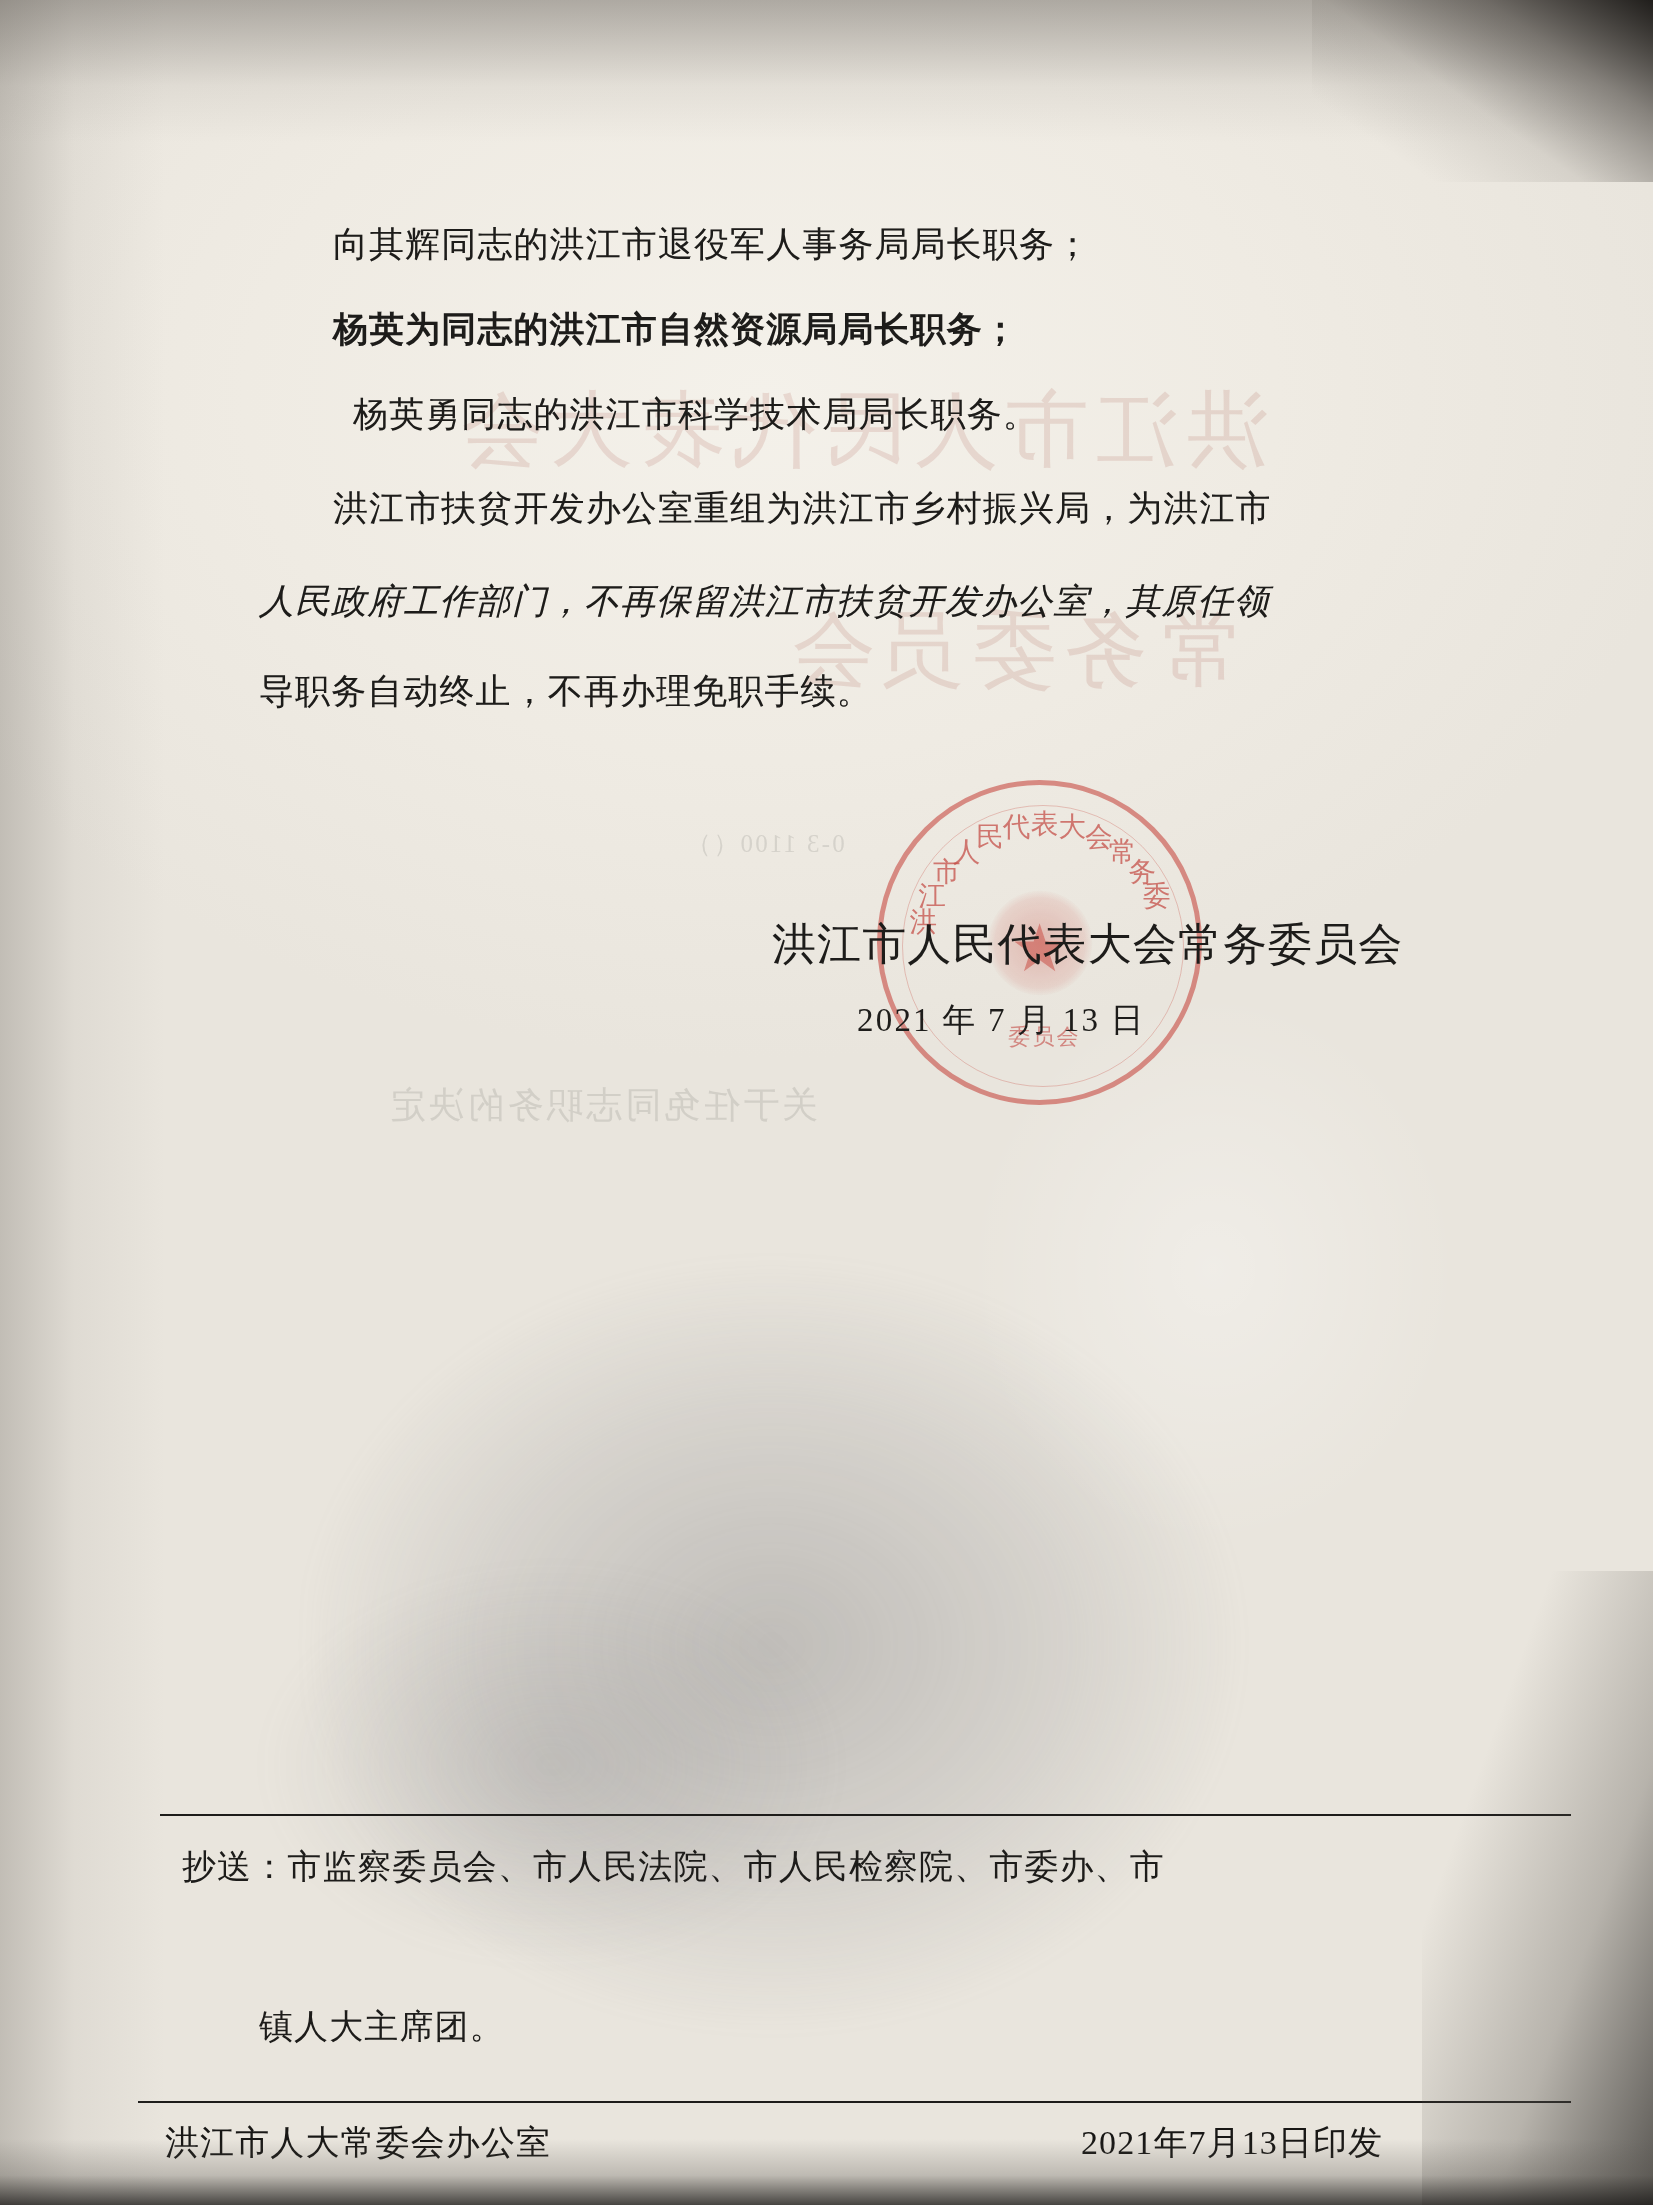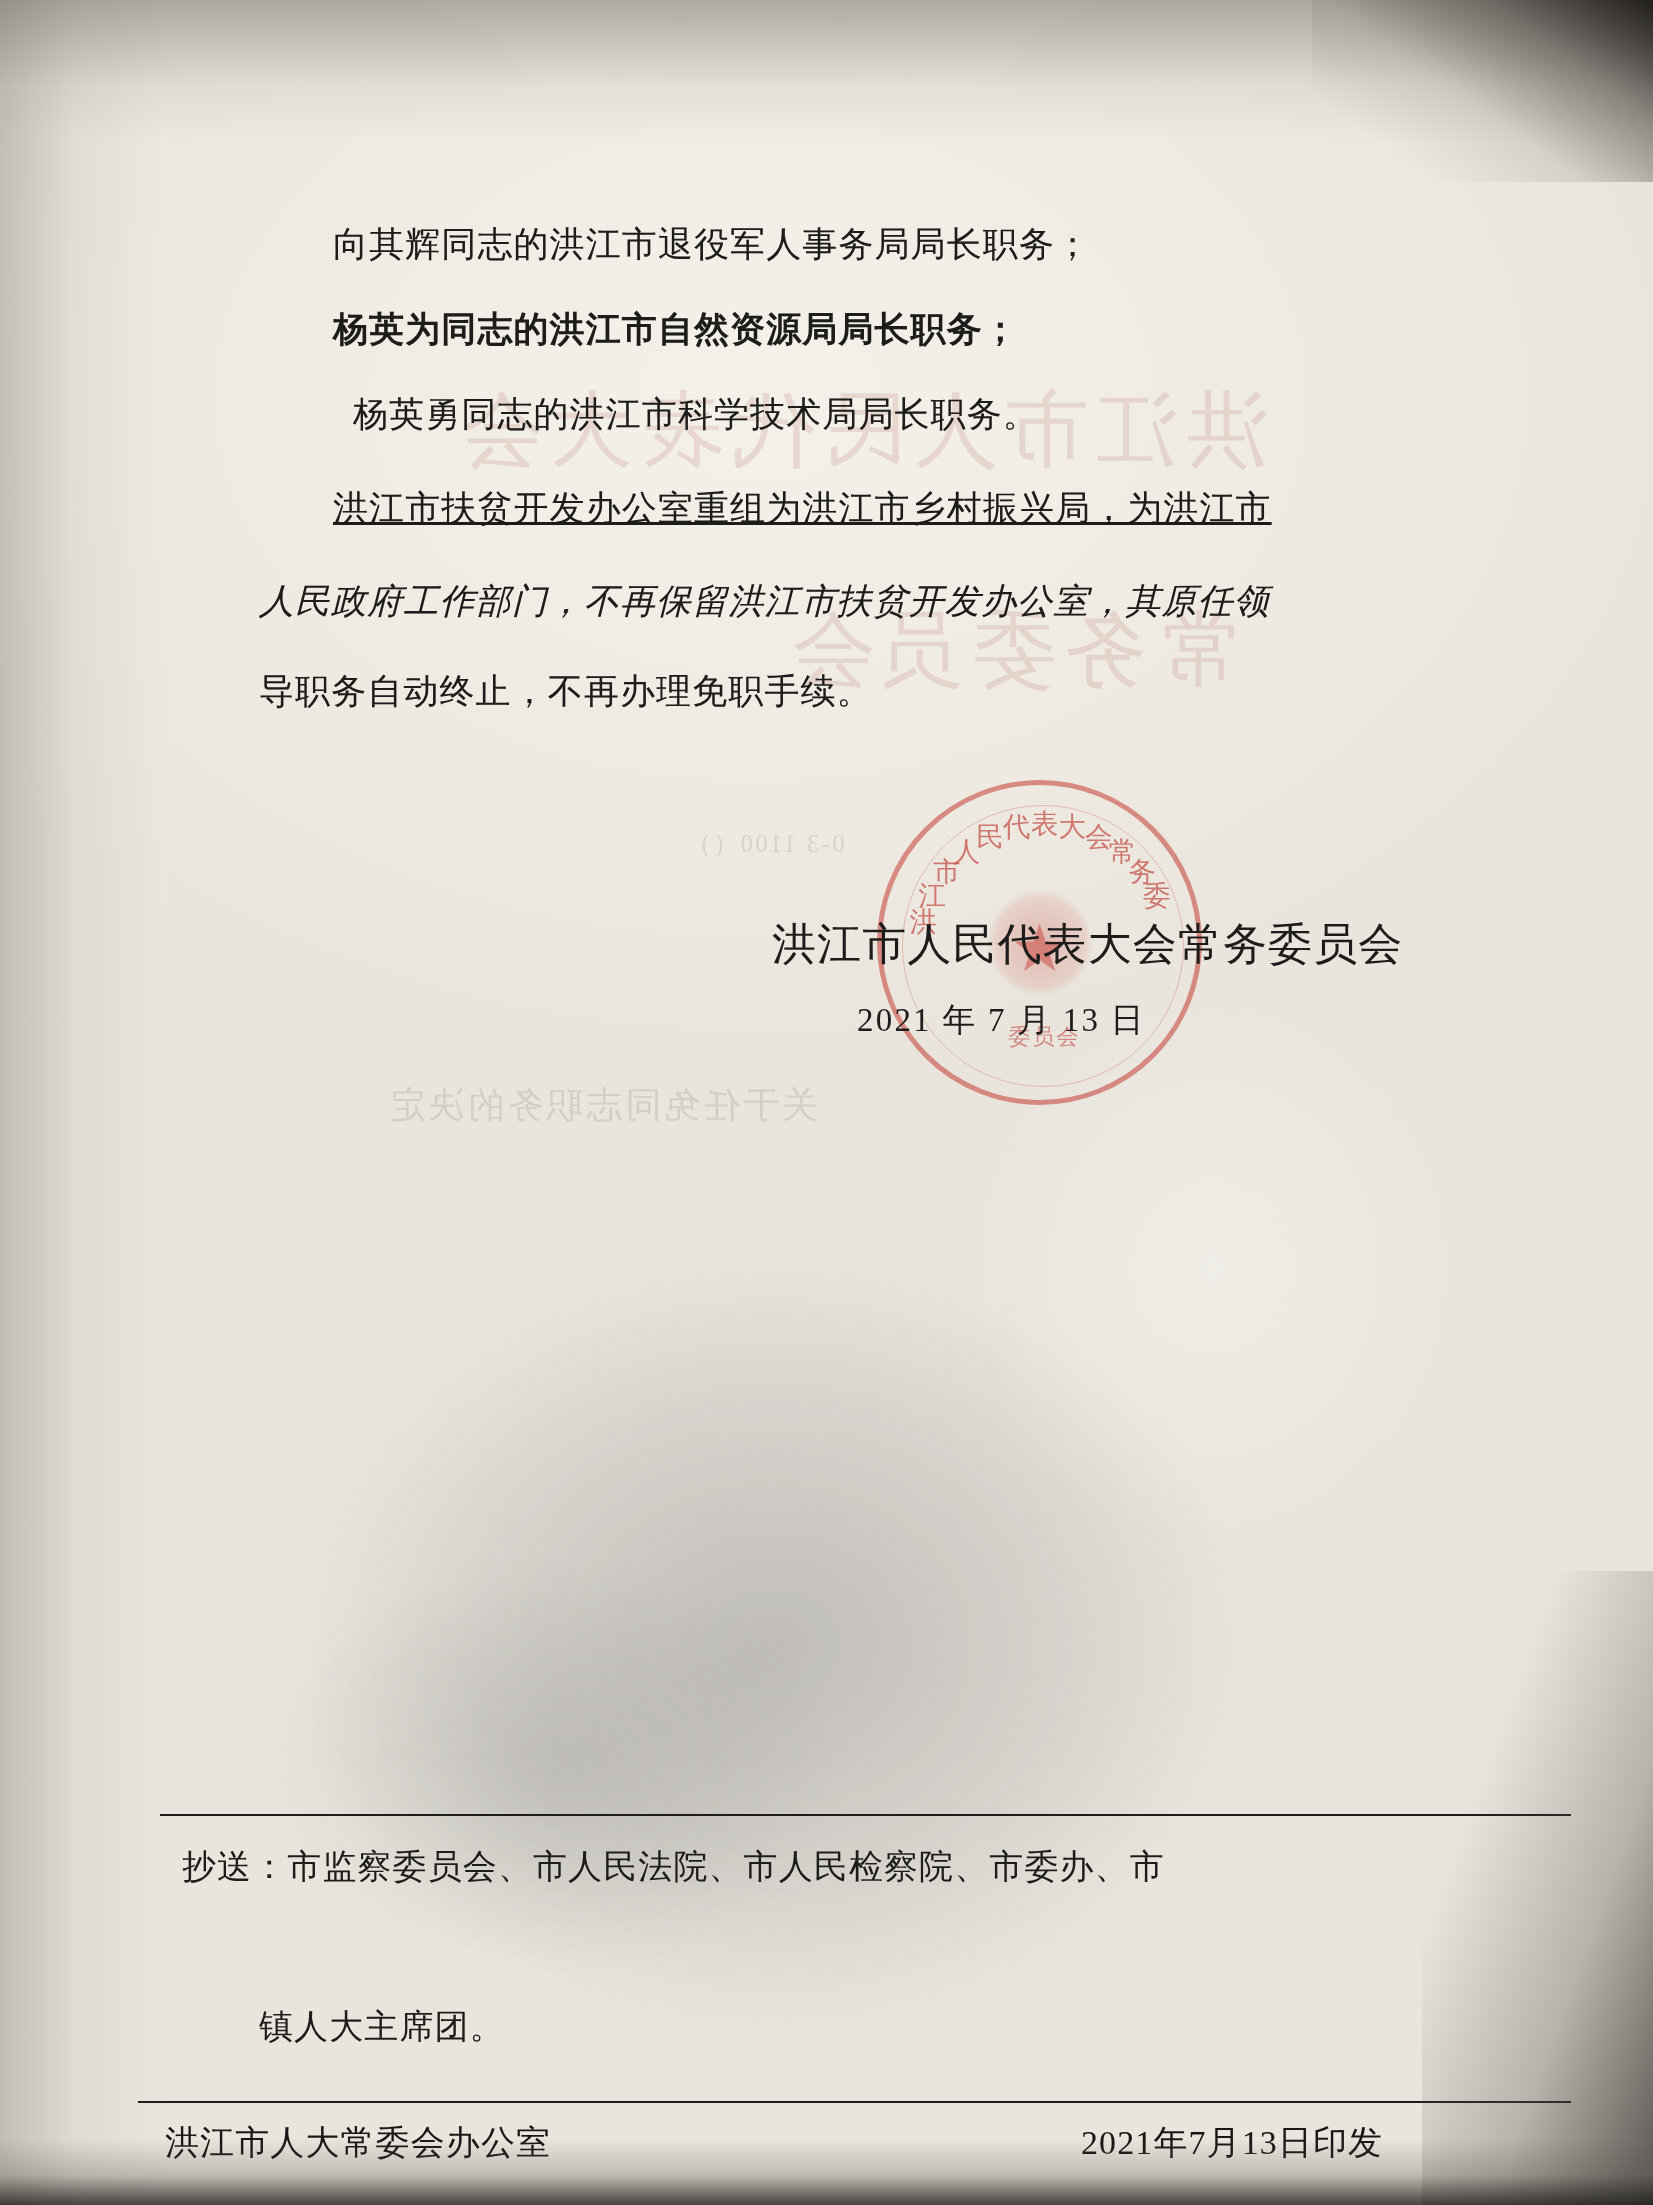--- a/index.html
+++ b/index.html
@@ -230,21 +230,21 @@
   <div class="bleed-gray" style="left:684px; top:827px; font-size:25px; letter-spacing:2.2px;">0-3 1100（）</div>
 
   <div class="shadow-blob"></div>
   <div class="shadow-blob2"></div>
   <div class="glare"></div>
 
   <div class="doc">
     <div class="line" style="left:317px; top:221px;">向其辉同志的洪江市退役军人事务局局长职务；</div>
     <div class="line" style="left:317px; top:306px;font-weight:bold;">杨英为同志的洪江市自然资源局局长职务；</div>
     <div class="line" style="left:317px; top:391px;margin-left:20px;">杨英勇同志的洪江市科学技术局局长职务。</div>
-    <div class="line" style="left:317px; top:485px;text-decoration:underline;">洪江市扶贫开发办公室重组为洪江市乡村振兴局，为洪江市</div>
+    <div class="line" style="left:317px; top:485px;">洪江市扶贫开发办公室重组为洪江市乡村振兴局，为洪江市</div>
     <div class="line" style="left:243px; top:578px;font-style:italic;">人民政府工作部门，不再保留洪江市扶贫开发办公室，其原任领</div>
     <div class="line" style="left:243px; top:668px;">导职务自动终止，不再办理免职手续。</div>
   </div>
 
   <div class="seal">
     <div class="seal-inner-ring"></div>
     <div class="seal-emblem"></div>
     <div class="seal-star">★</div>
     <div class="seal-text">
       <div class="seal-ch" style="transform: rotate(-78deg) translate(0,-124px) rotate(78deg);">洪</div>

